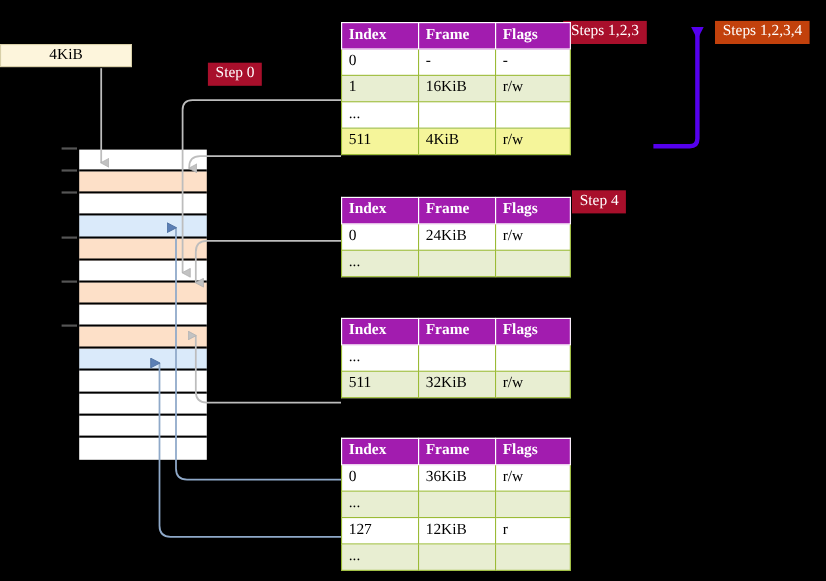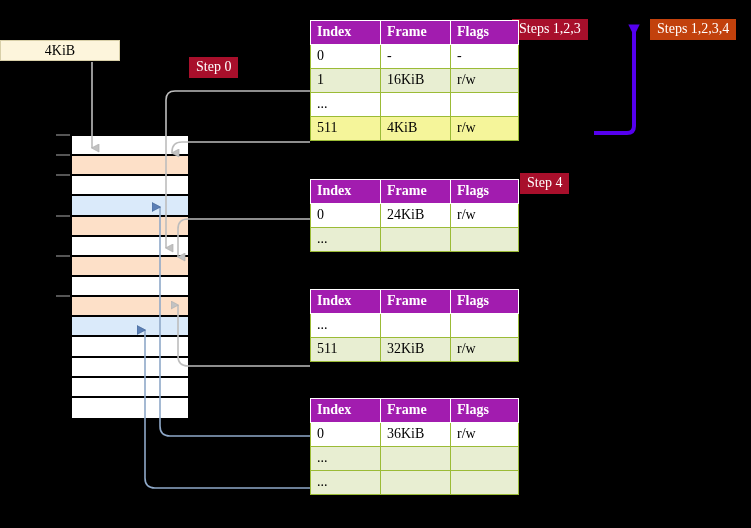--- a/index.html
+++ b/index.html
@@ -246,20 +246,25 @@
       <tbody>
         <tr class="row-white">
           <td class="col-index">0</td>
           <td class="col-frame">36KiB</td>
           <td class="col-flags">r/w</td>
         </tr>
         <tr class="row-tint">
           <td class="col-index">...</td>
           <td class="col-frame"></td>
           <td class="col-flags"></td>
+        </tr>
+        <tr class="row-white">
+          <td class="col-index">127</td>
+          <td class="col-frame">12KiB</td>
+          <td class="col-flags">r</td>
         </tr>
         <tr class="row-tint">
           <td class="col-index">...</td>
           <td class="col-frame"></td>
           <td class="col-flags"></td>
         </tr>
       </tbody>
     </table>
 
   <svg class="overlay" viewBox="0 0 751 528">

